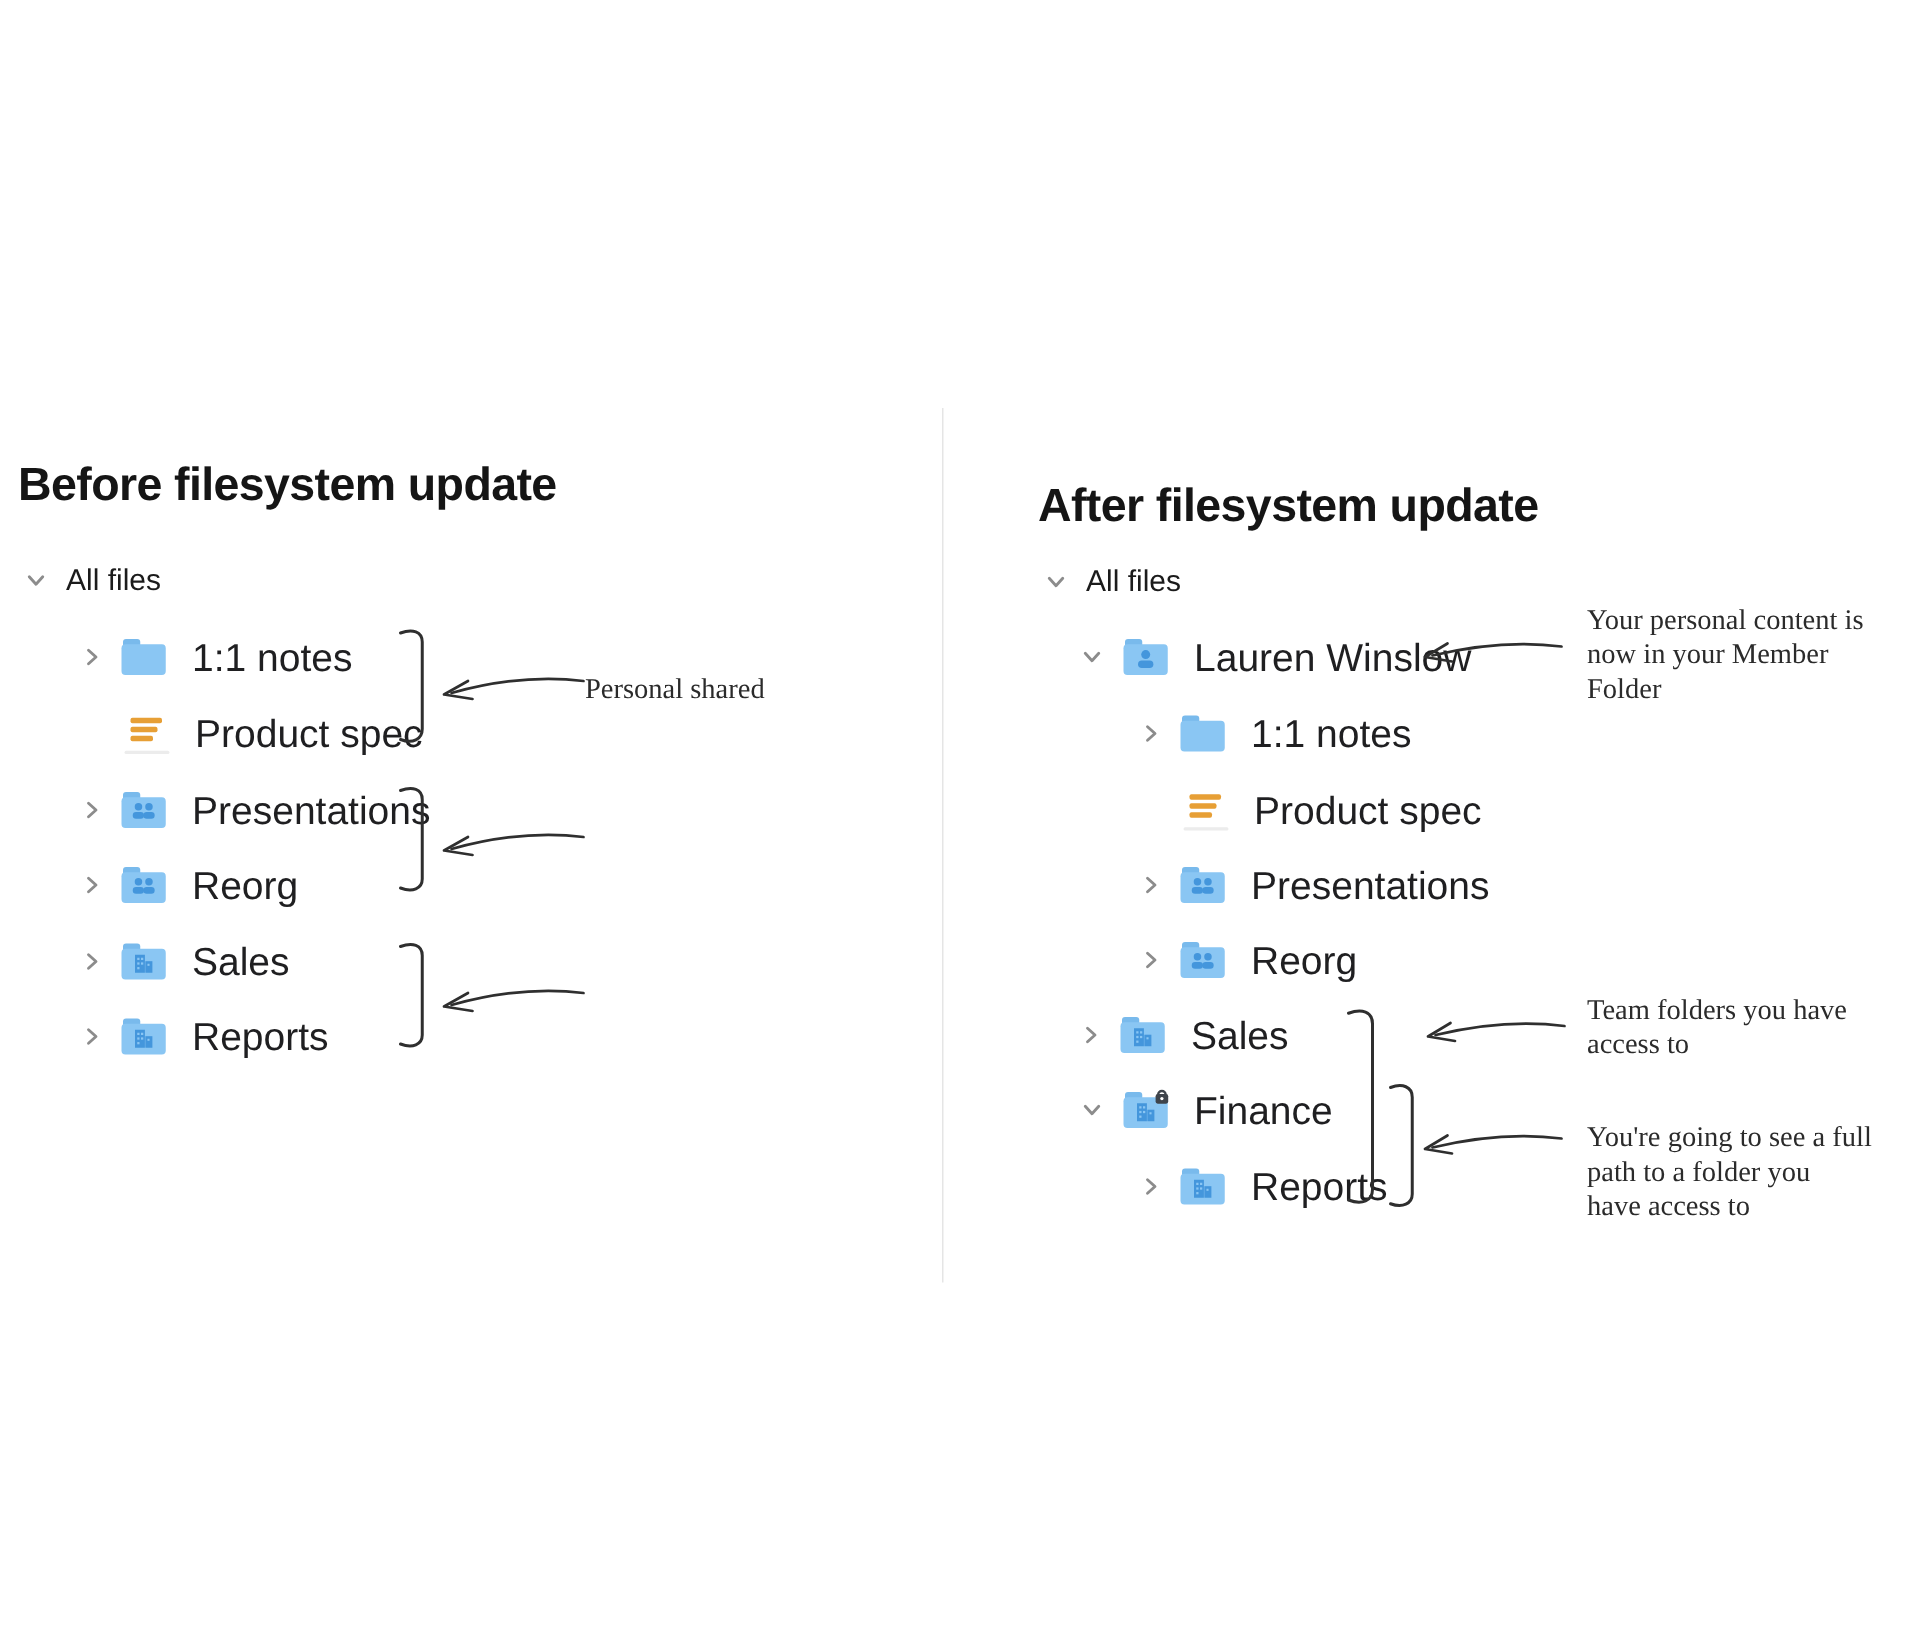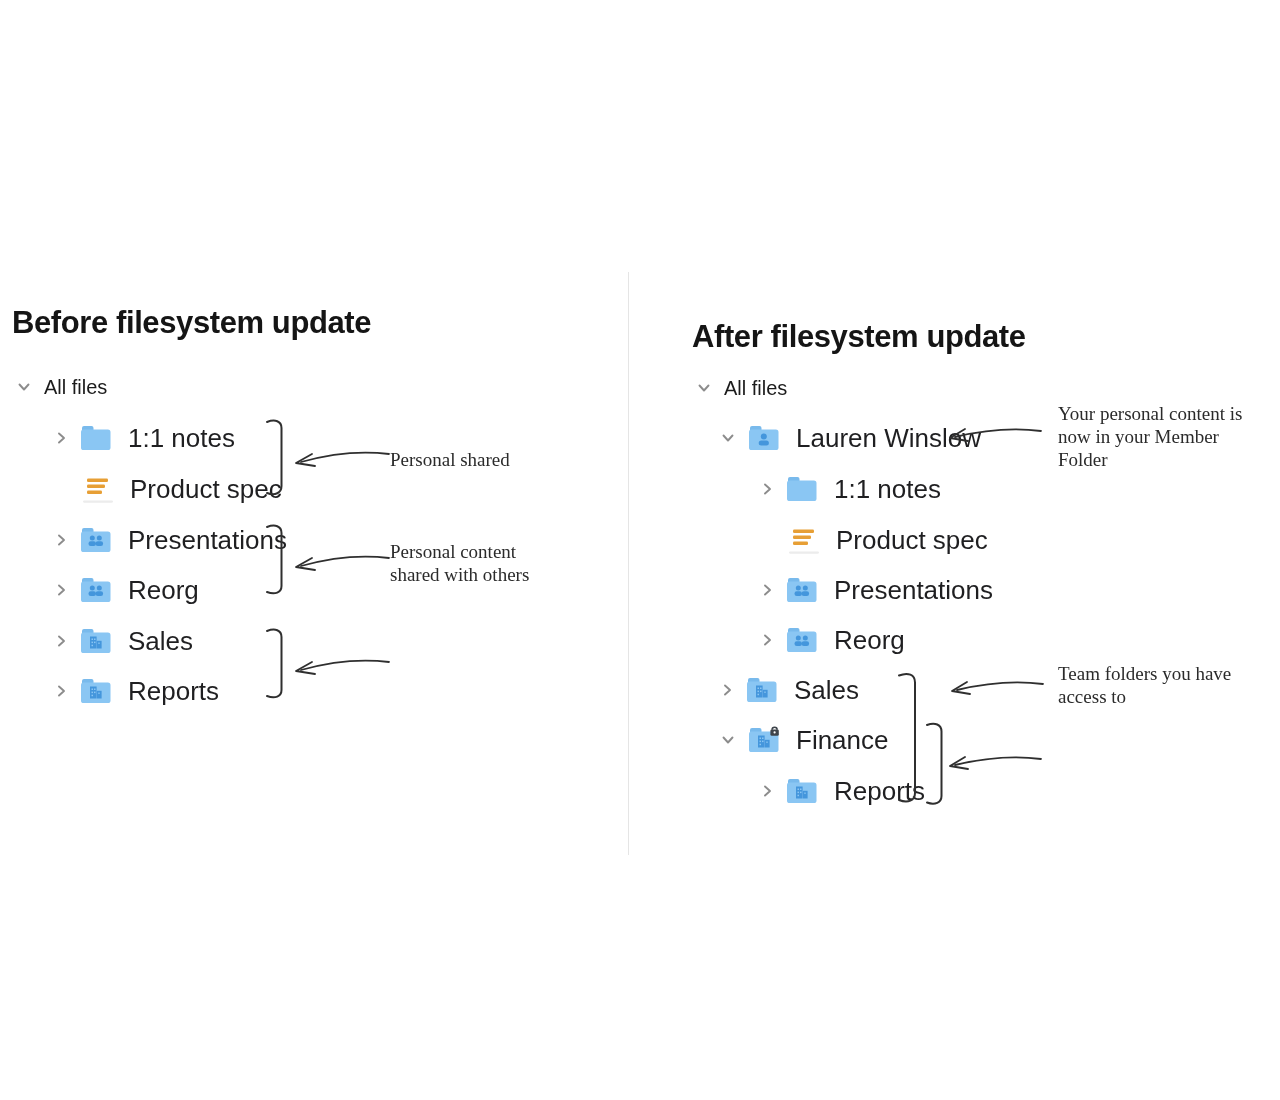--- a/index.html
+++ b/index.html
@@ -184,24 +184,20 @@
     <path class="stroke-thin" d="M22,5 L6,14 L25,17"></path>
   </svg>
   <svg class="sketch" style="left:290px;top:657px" width="102" height="20">
     <path class="stroke-thin" d="M99,5 C66,1 36,6 11,13"></path>
     <path class="stroke-thin" d="M22,5 L6,14 L25,17"></path>
   </svg>
 
   <div class="ann" style="left:390px;top:448px">
     <div>Personal shared</div>
   </div>
-  <div class="ann" style="left:390px;top:540px">
-    <div>Personal content</div>
-    <div>shared with others</div>
-  </div>
 
   <h1 class="panel-title title-after">After filesystem update</h1>
 
   <div class="row rootrow-r" style="top:371px">
     <svg class="chev-big">
         <use href="#ic-chev-down"></use>
       </svg>
     <span class="root-lbl">All files</span>
   </div>
 
@@ -304,14 +300,19 @@
 
   <div class="ann" style="left:1058px;top:402px">
     <div>Your personal content is</div>
     <div>now in your Member</div>
     <div>Folder</div>
   </div>
   <div class="ann" style="left:1058px;top:662px">
     <div>Team folders you have</div>
     <div>access to</div>
   </div>
+  <div class="ann" style="left:1058px;top:747px">
+    <div>You're going to see a full</div>
+    <div>path to a folder you</div>
+    <div>have access to</div>
+  </div>
 
 </div>
 
 </body></html>

